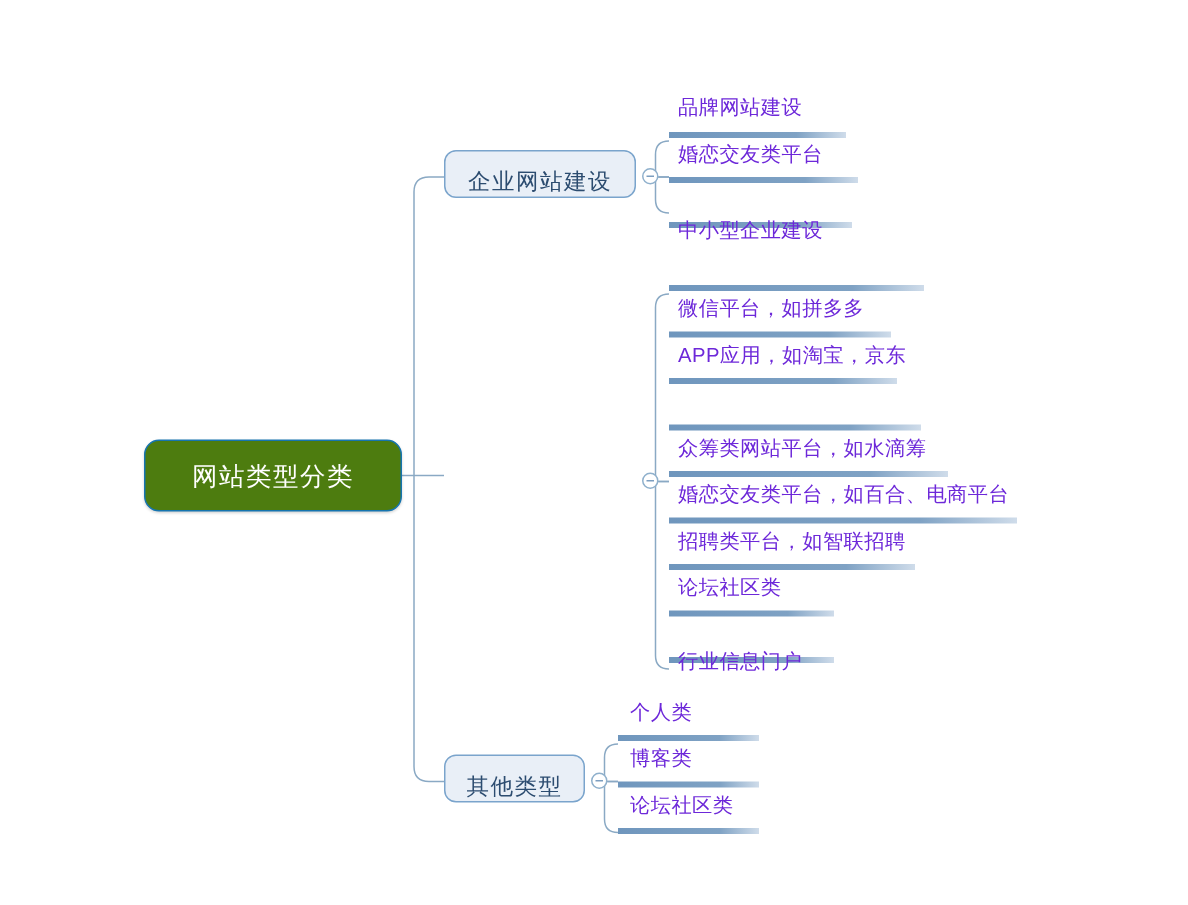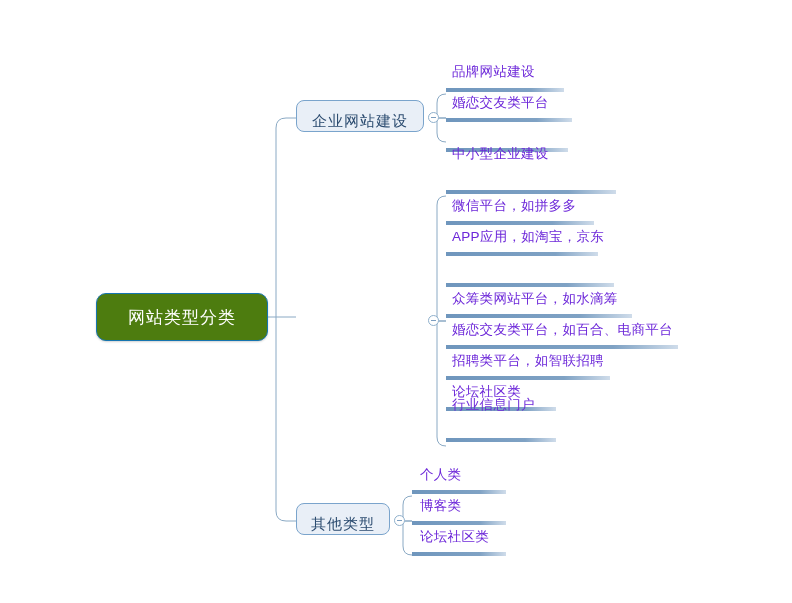--- a/index.html
+++ b/index.html
@@ -185,19 +185,19 @@
   <div class="leaf" style="left:452px; top:63px;">品牌网站建设</div>
   <div class="leaf" style="left:452px; top:94px;">婚恋交友类平台</div>
   <div class="leaf" style="left:452px; top:124px;margin-top:21px;">中小型企业建设</div>
 
   <div class="leaf" style="left:452px; top:197px;">微信平台，如拼多多</div>
   <div class="leaf" style="left:452px; top:228px;">APP应用，如淘宝，京东</div>
   <div class="leaf" style="left:436px; top:290px;margin-left:16px;">众筹类网站平台，如水滴筹</div>
   <div class="leaf" style="left:452px; top:321px;">婚恋交友类平台，如百合、电商平台</div>
   <div class="leaf" style="left:452px; top:352px;">招聘类平台，如智联招聘</div>
   <div class="leaf" style="left:452px; top:383px;">论坛社区类</div>
-  <div class="leaf" style="left:452px; top:396px;text-align:right;">行业信息门户</div>
+  <div class="leaf" style="left:452px; top:432px;text-align:right;">行业信息门户</div>
 
   <div class="leaf" style="left:420px; top:466px;">个人类</div>
   <div class="leaf" style="left:420px; top:497px;">博客类</div>
   <div class="leaf" style="left:420px; top:528px;">论坛社区类</div>
 
 </div>
 
 </body></html>

